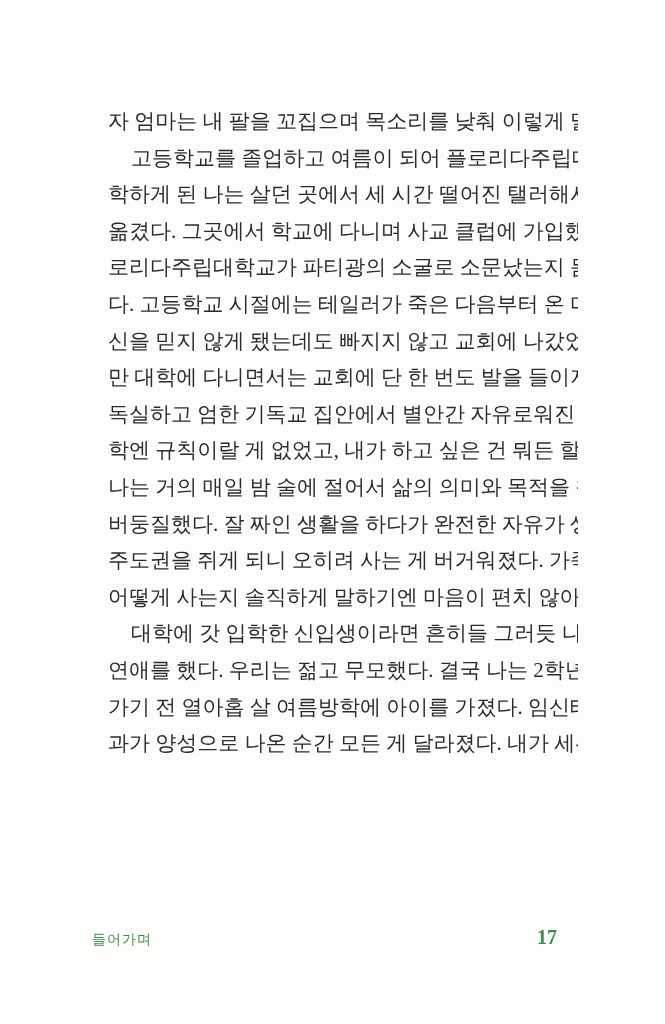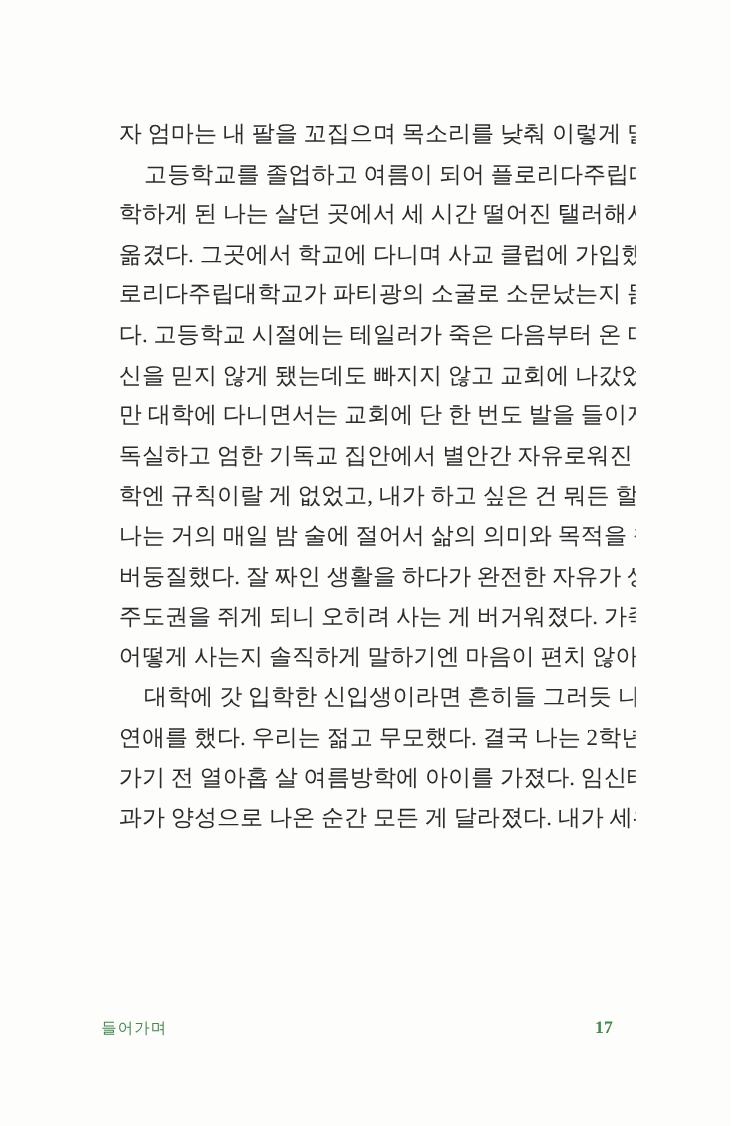--- a/index.html
+++ b/index.html
@@ -47,21 +47,21 @@
     display: flex;
     justify-content: space-between;
     align-items: baseline;
   }
   .footer-section {
     font-size: 14px;
     color: #42894c;
     letter-spacing: 1px;
   }
   .footer-pagenum {
-    font-size: 16px;
+    font-size: 20px;
     font-weight: 700;
     color: #42894c;
     padding-right: 5px;
   }
 </style>
 </head>
 <body>
 
 <div class="page">
 

